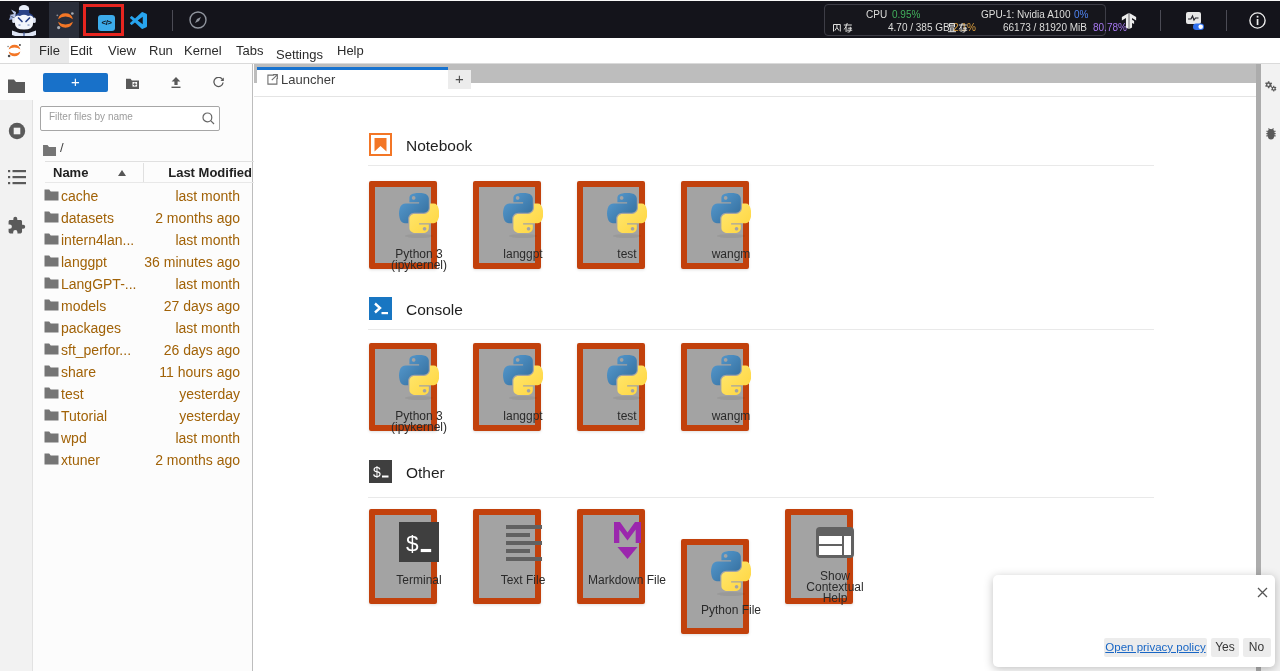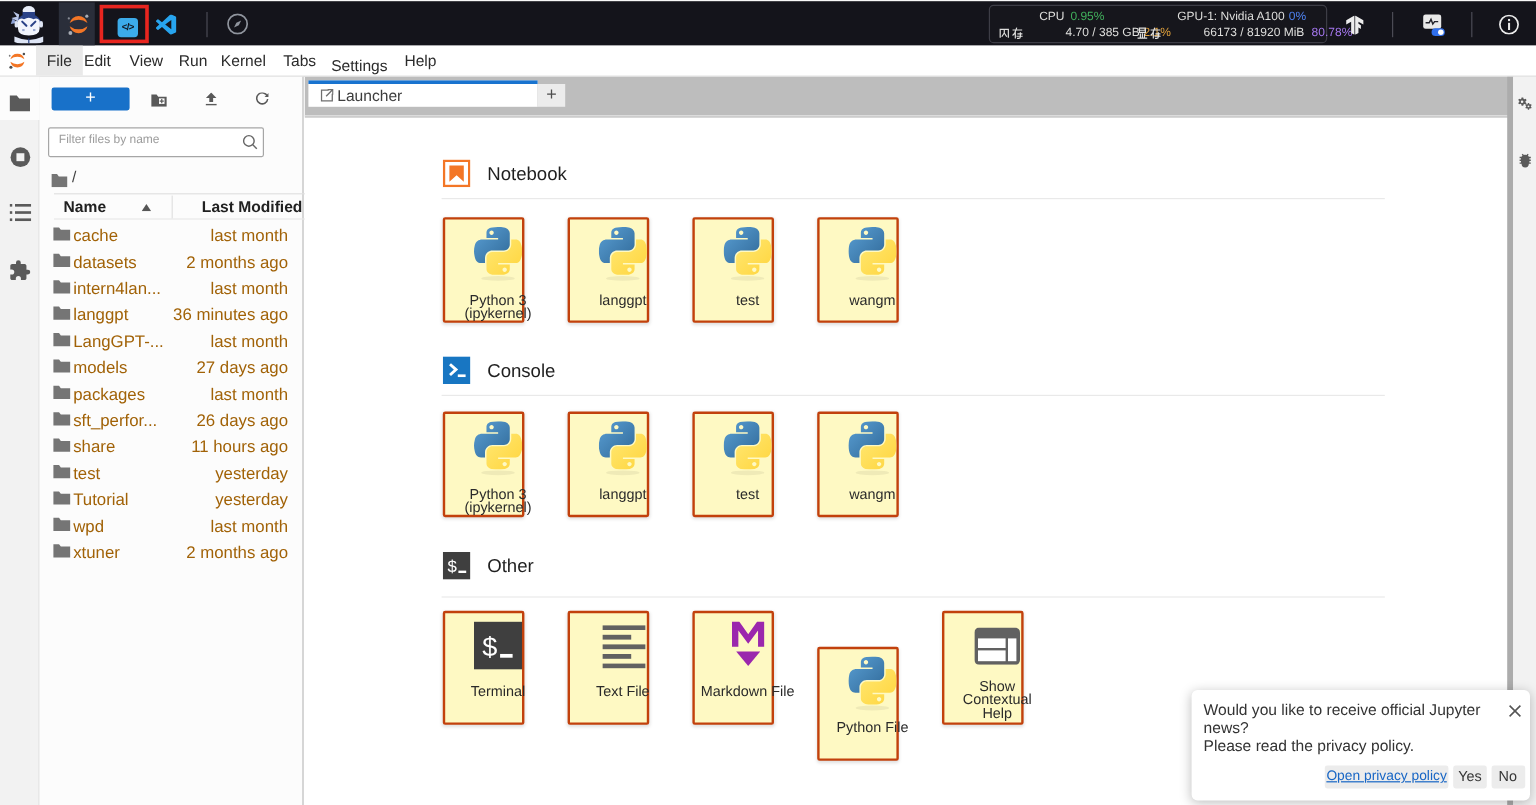--- a/index.html
+++ b/index.html
@@ -25,30 +25,30 @@
 #filter { position:absolute; left:7px; top:42px; width:180px; height:25px; border:1px solid #a6a6a6; border-radius:2px; background:#fff; }
 #filter span { position:absolute; left:8px; top:4px; font-size:10px; color:#9c9c9c; }
 #crumb { position:absolute; left:9px; top:78px; height:14px; font-size:13px; color:#424242; }
 #fhead { position:absolute; left:0px; top:97px; width:219px; height:22px; border-top:1px solid #e0e0e0; border-bottom:1px solid #e8e8e8; font-size:13px; font-weight:bold; color:#212121;margin-left:12px; }
 .frow { position:absolute; left:0; width:219px; height:22px; font-size:14px; color:#a16207; }
 .frow .nm { position:absolute; left:28px; top:4px; white-space:nowrap; }
 .frow .dt { position:absolute; right:12px; top:4px; }
 .ficon { position:absolute; left:11px; top:4px; }
 
 #dock { position:absolute; left:254px; top:64px; width:1004px; height:607px; background:#fff; }
-#tabbar { position:absolute; left:0; top:0px; width:1004px; height:34px; background:#bdbdbd; }
+#tabbar { position:absolute; left:0; top:0px; width:1004px; height:19px; background:#bdbdbd; }
 #tab1 { position:absolute; left:3px; top:3px; width:191px; height:22px; background:#fff; border-top:3px solid #1873cf; }
 #tab1 span { position:absolute; left:24px; top:2px; font-size:13px; color:#3d3d3d; }
 #plusbtn { position:absolute; left:194px; top:6px; width:23px; height:19px; background:#ececec; color:#4d4d4d; text-align:center; line-height:18px; font-size:15px; }
 #cline { position:absolute; left:0; top:32px; width:1003px; height:1px; background:#e4e4e4; }
 
 .sec-ico { position:absolute; left:115px; width:23px; height:23px; }
 .sec-t { position:absolute; left:152px; font-size:15.5px; color:#1f1f1f; }
 .hr { position:absolute; left:114px; width:786px; height:1px; background:#e9e9e9; }
-.card { position:absolute; width:68px; background:#fef9c3; border:2px solid #c2410c; border-radius:2px; box-shadow:0 1px 3px rgba(0,0,0,0.13); }
+.card { position:absolute; width:68px; background:#a3a3a3; border:6px solid #c2410c; border-radius:2px; box-shadow:0 1px 3px rgba(0,0,0,0.13); }
 .card .lbl { position:absolute; left:0; width:88px; text-align:center; font-size:12px; line-height:11px; color:#2a2a2a; }
 .pylogo { position:absolute; left:24px; top:6px; width:40px; height:40px; }
 
 #rborder { position:absolute; left:1256px; top:64px; width:5px; height:607px; background:#acacac; }
 #rstrip { position:absolute; left:1261px; top:64px; width:19px; height:607px; background:#f2f2f2; }
 
 #notif { position:absolute; left:993px; top:575px; width:282px; height:92px; background:#fff; border-radius:5px; box-shadow:0 2px 10px rgba(0,0,0,0.25); font-size:13px; color:#333; }
 #notif .btn { position:absolute; top:63px; height:19px; background:#ececec; border-radius:2px; font-size:12px; line-height:19px; text-align:center; color:#363636; }
 </style>
 </head>
@@ -468,20 +468,19 @@
   <svg class="abs" style="left:3px;top:16px" width="14" height="14" viewBox="0 0 24 24">
       <path fill="#5a5a5a" d="M9.2 2l.4 2.1a5 5 0 0 1 1.2.7l2-.7 1.2 2-1.6 1.4c.1.4.1.9 0 1.3l1.6 1.4-1.2 2-2-.7a5 5 0 0 1-1.2.7L9.2 14H6.8l-.4-2.1a5 5 0 0 1-1.2-.7l-2 .7-1.2-2 1.6-1.4a5 5 0 0 1 0-1.3L2 5.8l1.2-2 2 .7a5 5 0 0 1 1.2-.7L6.8 2zM8 6.5A1.8 1.8 0 1 0 8 10a1.8 1.8 0 0 0 0-3.5z"></path>
       <path fill="#5a5a5a" d="M17.6 10l.3 1.6a3.8 3.8 0 0 1 .9.5l1.5-.5.9 1.6-1.2 1.1c.1.3.1.7 0 1l1.2 1.1-.9 1.6-1.5-.5a3.8 3.8 0 0 1-.9.5l-.3 1.6h-1.8l-.3-1.6a3.8 3.8 0 0 1-.9-.5l-1.5.5-.9-1.6 1.2-1.1a3.8 3.8 0 0 1 0-1l-1.2-1.1.9-1.6 1.5.5a3.8 3.8 0 0 1 .9-.5l.3-1.6zm-.9 3.4a1.4 1.4 0 1 0 0 2.8 1.4 1.4 0 0 0 0-2.8z"></path>
     </svg>
   <svg class="abs" style="left:3px;top:62px" width="14" height="14" viewBox="0 0 24 24">
       <path fill="#5a5a5a" d="M20 8h-2.8a5 5 0 0 0-1.5-1.7l1.3-1.3-1.4-1.4-1.8 1.8A5 5 0 0 0 12 5c-.6 0-1.2.1-1.8.4L8.4 3.6 7 5l1.3 1.3A5 5 0 0 0 6.8 8H4v2h2.1c0 .3-.1.7-.1 1v1H4v2h2v1c0 .3 0 .7.1 1H4v2h2.8a5 5 0 0 0 10.4 0H20v-2h-2.1c.1-.3.1-.7.1-1v-1h2v-2h-2v-1c0-.3 0-.7-.1-1H20z"></path>
     </svg>
 </div>
 
 <div id="notif">
-  <div style="position:absolute;left:10px;top:9px;line-height:15px">Would you like to receive official Jupyter<br>news?<br>Please read the privacy policy.</div>
   <svg class="abs" style="left:264px;top:12px" width="11" height="11" viewBox="0 0 11 11">
       <path d="M1 1 L10 10 M10 1 L1 10" stroke="#555" stroke-width="1.3"></path>
     </svg>
   <div class="btn" style="left:111px;width:103px;white-space:nowrap;font-size:11.5px"><span style="color:#1866c5;text-decoration:underline">Open privacy policy</span></div>
   <div class="btn" style="left:218px;width:28px">Yes</div>
   <div class="btn" style="left:249.5px;width:28px">No</div>
 </div>
 
 </body></html>

